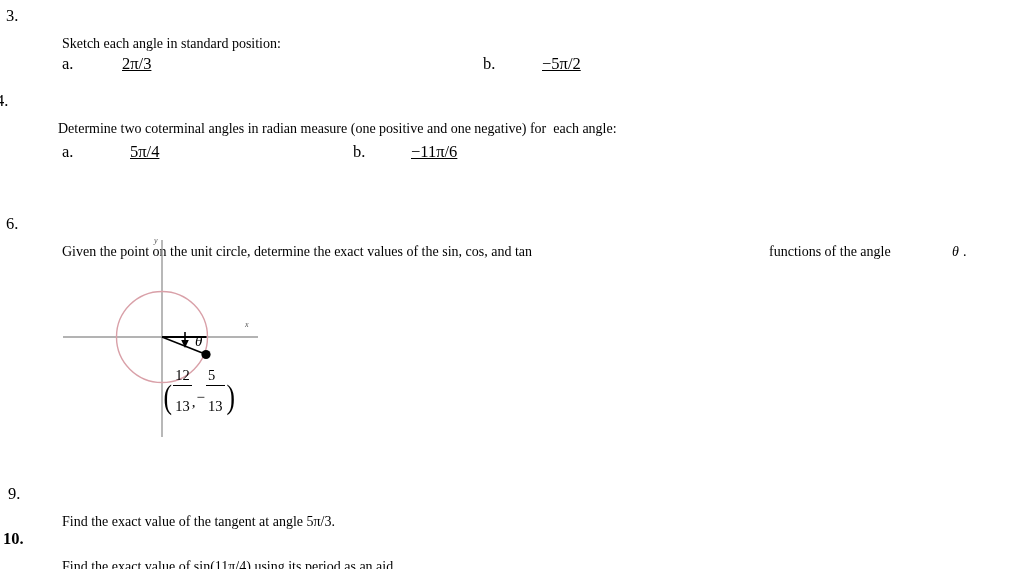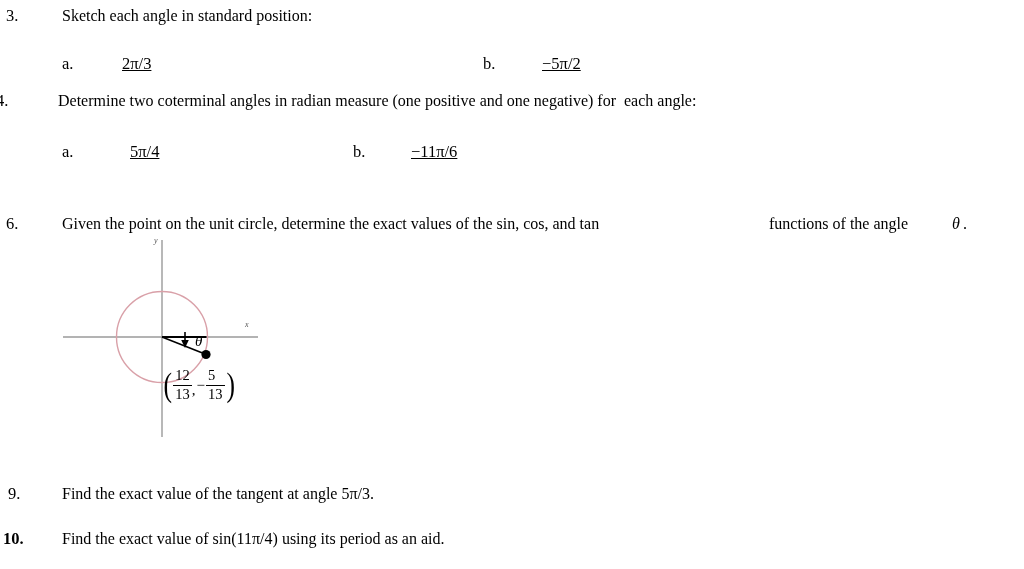--- a/index.html
+++ b/index.html
@@ -24,22 +24,23 @@
     height: 569px;
   }
   .abs { position: absolute; white-space: pre; }
 
   
   .qnum {
     font-size: 16.5px;
     line-height: 1;
   }
   .qtext {
-    font-size: 16px;
+    font-size: 14px;
     line-height: 1;
+    margin-top: 29px;
   }
   .sublabel {
     font-size: 16.5px;
     line-height: 1;
   }
   .subvalue {
     font-size: 16.5px;
     line-height: 1;
   }
   .math { font-family: "Liberation Serif", "DejaVu Serif", serif; text-decoration: underline; }
@@ -71,21 +72,21 @@
     transform: scaleX(0.75);
   }
   .fracbox {
     display: inline-block;
     vertical-align: middle;
     text-align: left;
     line-height: 1.08;
   }
   .fracbox .num { display: block; padding: 0 2px; font-size: 14.5px; }
   .fracbox .bar { display: block; border-top: 1.2px solid #000; margin: 1px 0; }
-  .fracbox .den { display: block; padding: 0 2px; font-size: 14.5px; }
+  .fracbox .den { display: block; padding: 12px 2px; font-size: 14.5px; }
   .comma { display: inline-block; vertical-align: middle; padding-top: 10px; font-size: 15px;}
   .minus { display: inline-block; vertical-align: middle; font-size: 15px; padding: 0 1px;}
 </style>
 </head>
 <body>
 
 <div class="page">
 
   <div class="abs qnum" style="left:6px; top:8px;">3.</div>
   <div class="abs qtext" style="left:62px; top:8px;">Sketch each angle in standard position:</div>

